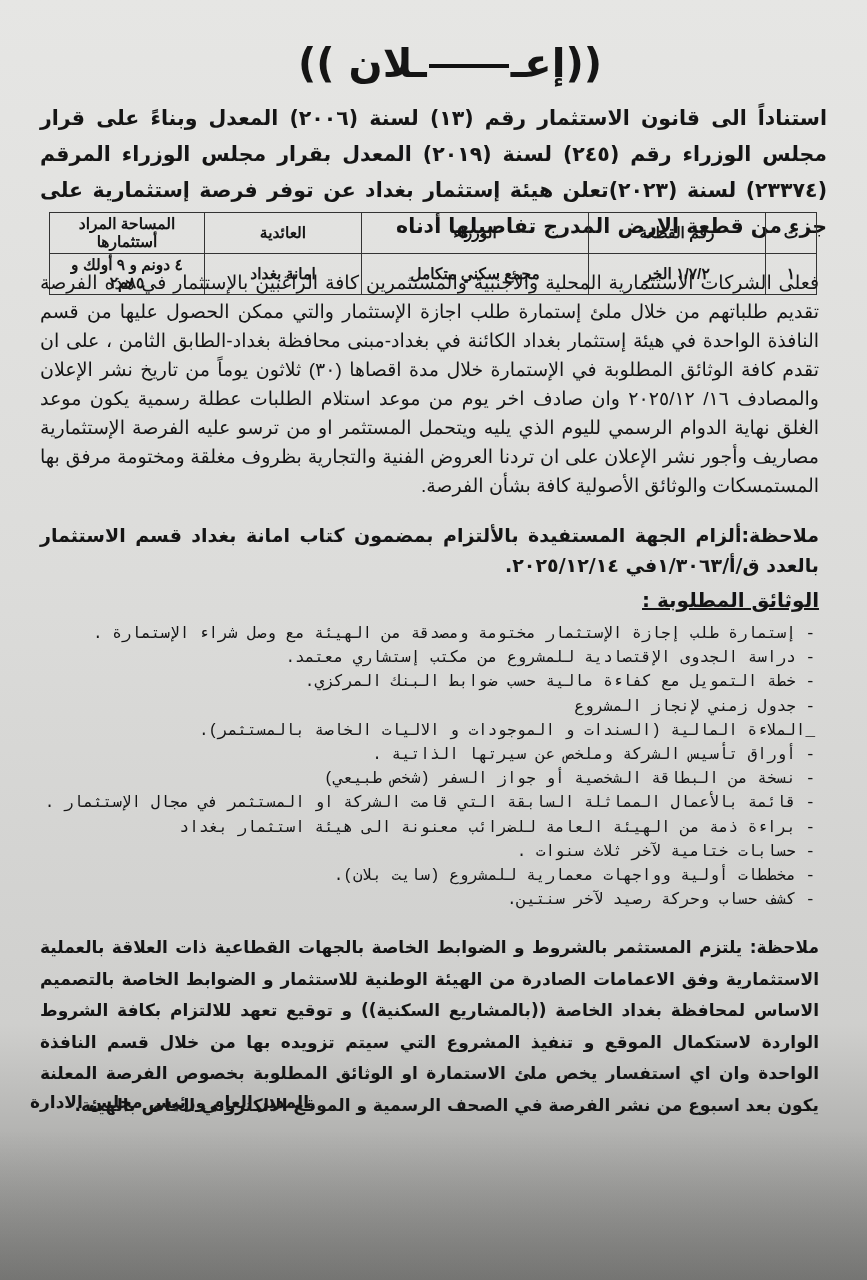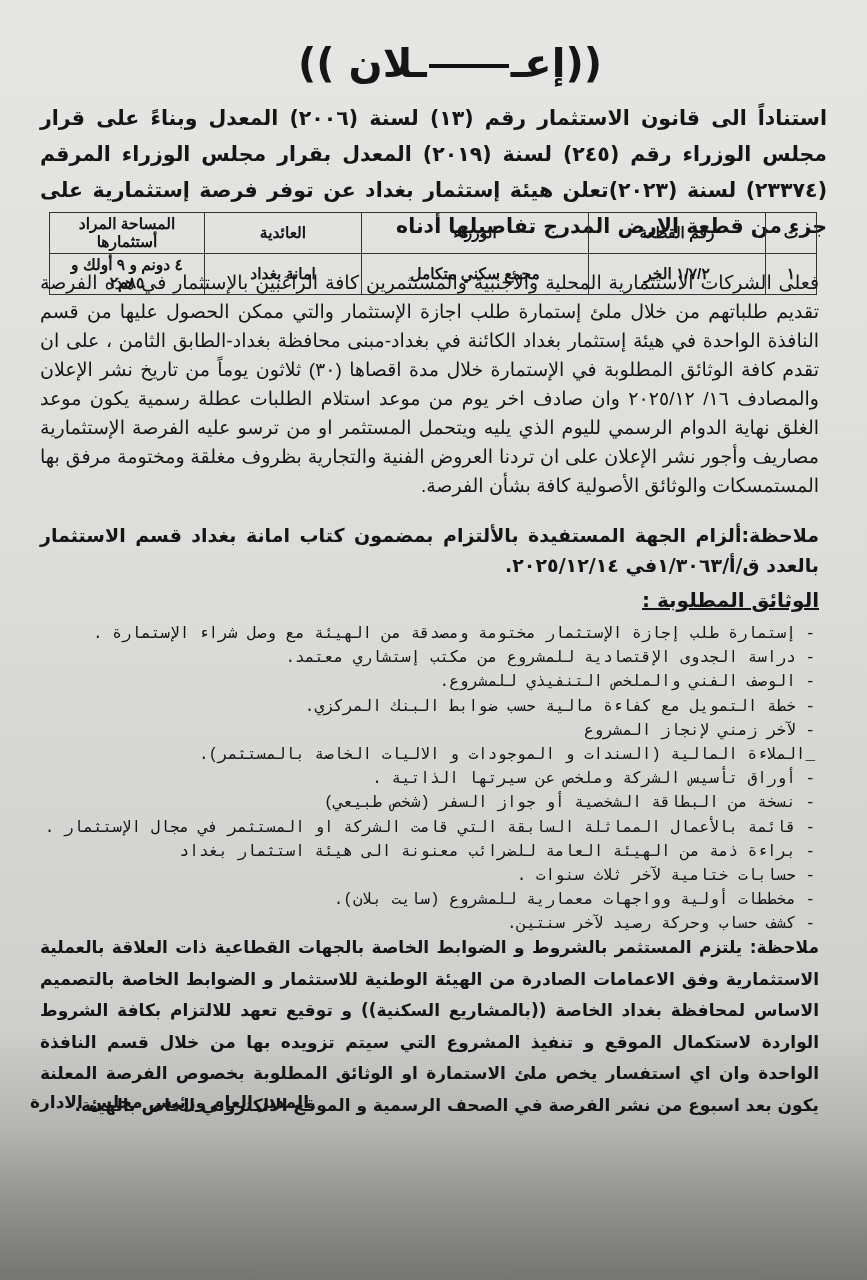--- a/index.html
+++ b/index.html
@@ -97,23 +97,22 @@
 
   <div class="body-para">فعلى الشركات الاستثمارية المحلية والأجنبية والمستثمرين كافة الراغبين بالإستثمار في هذه الفرصة تقديم طلباتهم من خلال ملئ إستمارة طلب اجازة الإستثمار والتي ممكن الحصول عليها من قسم النافذة الواحدة في هيئة إستثمار بغداد الكائنة في بغداد-مبنى محافظة بغداد-الطابق الثامن ، على ان تقدم كافة الوثائق المطلوبة في الإستمارة خلال مدة اقصاها (٣٠) ثلاثون يوماً من تاريخ نشر الإعلان والمصادف ١٦/ ٢٠٢٥/١٢ وان صادف اخر يوم من موعد استلام الطلبات عطلة رسمية يكون موعد الغلق نهاية الدوام الرسمي لليوم الذي يليه ويتحمل المستثمر او من ترسو عليه الفرصة الإستثمارية مصاريف وأجور نشر الإعلان على ان تردنا العروض الفنية والتجارية بظروف مغلقة ومختومة مرفق بها المستمسكات والوثائق الأصولية كافة بشأن الفرصة.</div>
 
   <div class="note1">ملاحظة:ألزام الجهة المستفيدة بالألتزام بمضمون كتاب امانة بغداد قسم الاستثمار بالعدد ق/أ/١/٣٠٦٣في ٢٠٢٥/١٢/١٤.</div>
 
   <div class="docs-heading">الوثائق المطلوبة :</div>
 
   <ul class="docs-list">
     <li>- إستمارة طلب إجازة الإستثمار مختومة ومصدقة من الهيئة مع وصل شراء الإستمارة .</li>
     <li>- دراسة الجدوى الإقتصادية للمشروع من مكتب إستشاري معتمد.</li>
-    <li>- الوصف الفني والملخص التنفيذي للمشروع.</li>
     <li>- خطة التمويل مع كفاءة مالية حسب ضوابط البنك المركزي.</li>
-    <li>- لآخر زمني لإنجاز المشروع</li>
+    <li>- جدول زمني لإنجاز المشروع</li>
     <li>_الملاءة المالية (السندات و الموجودات و الاليات الخاصة بالمستثمر).</li>
     <li>- أوراق تأسيس الشركة وملخص عن سيرتها الذاتية .</li>
     <li>- نسخة من البطاقة الشخصية أو جواز السفر (شخص طبيعي)</li>
     <li>- قائمة بالأعمال المماثلة السابقة التي قامت الشركة او المستثمر في مجال الإستثمار .</li>
     <li>- براءة ذمة من الهيئة العامة للضرائب معنونة الى هيئة استثمار بغداد</li>
     <li>- حسابات ختامية لآخر ثلاث سنوات .</li>
     <li>- مخططات أولية وواجهات معمارية للمشروع (سايت بلان).</li>
     <li>- كشف حساب وحركة رصيد لآخر سنتين.</li>
   </ul>
 

